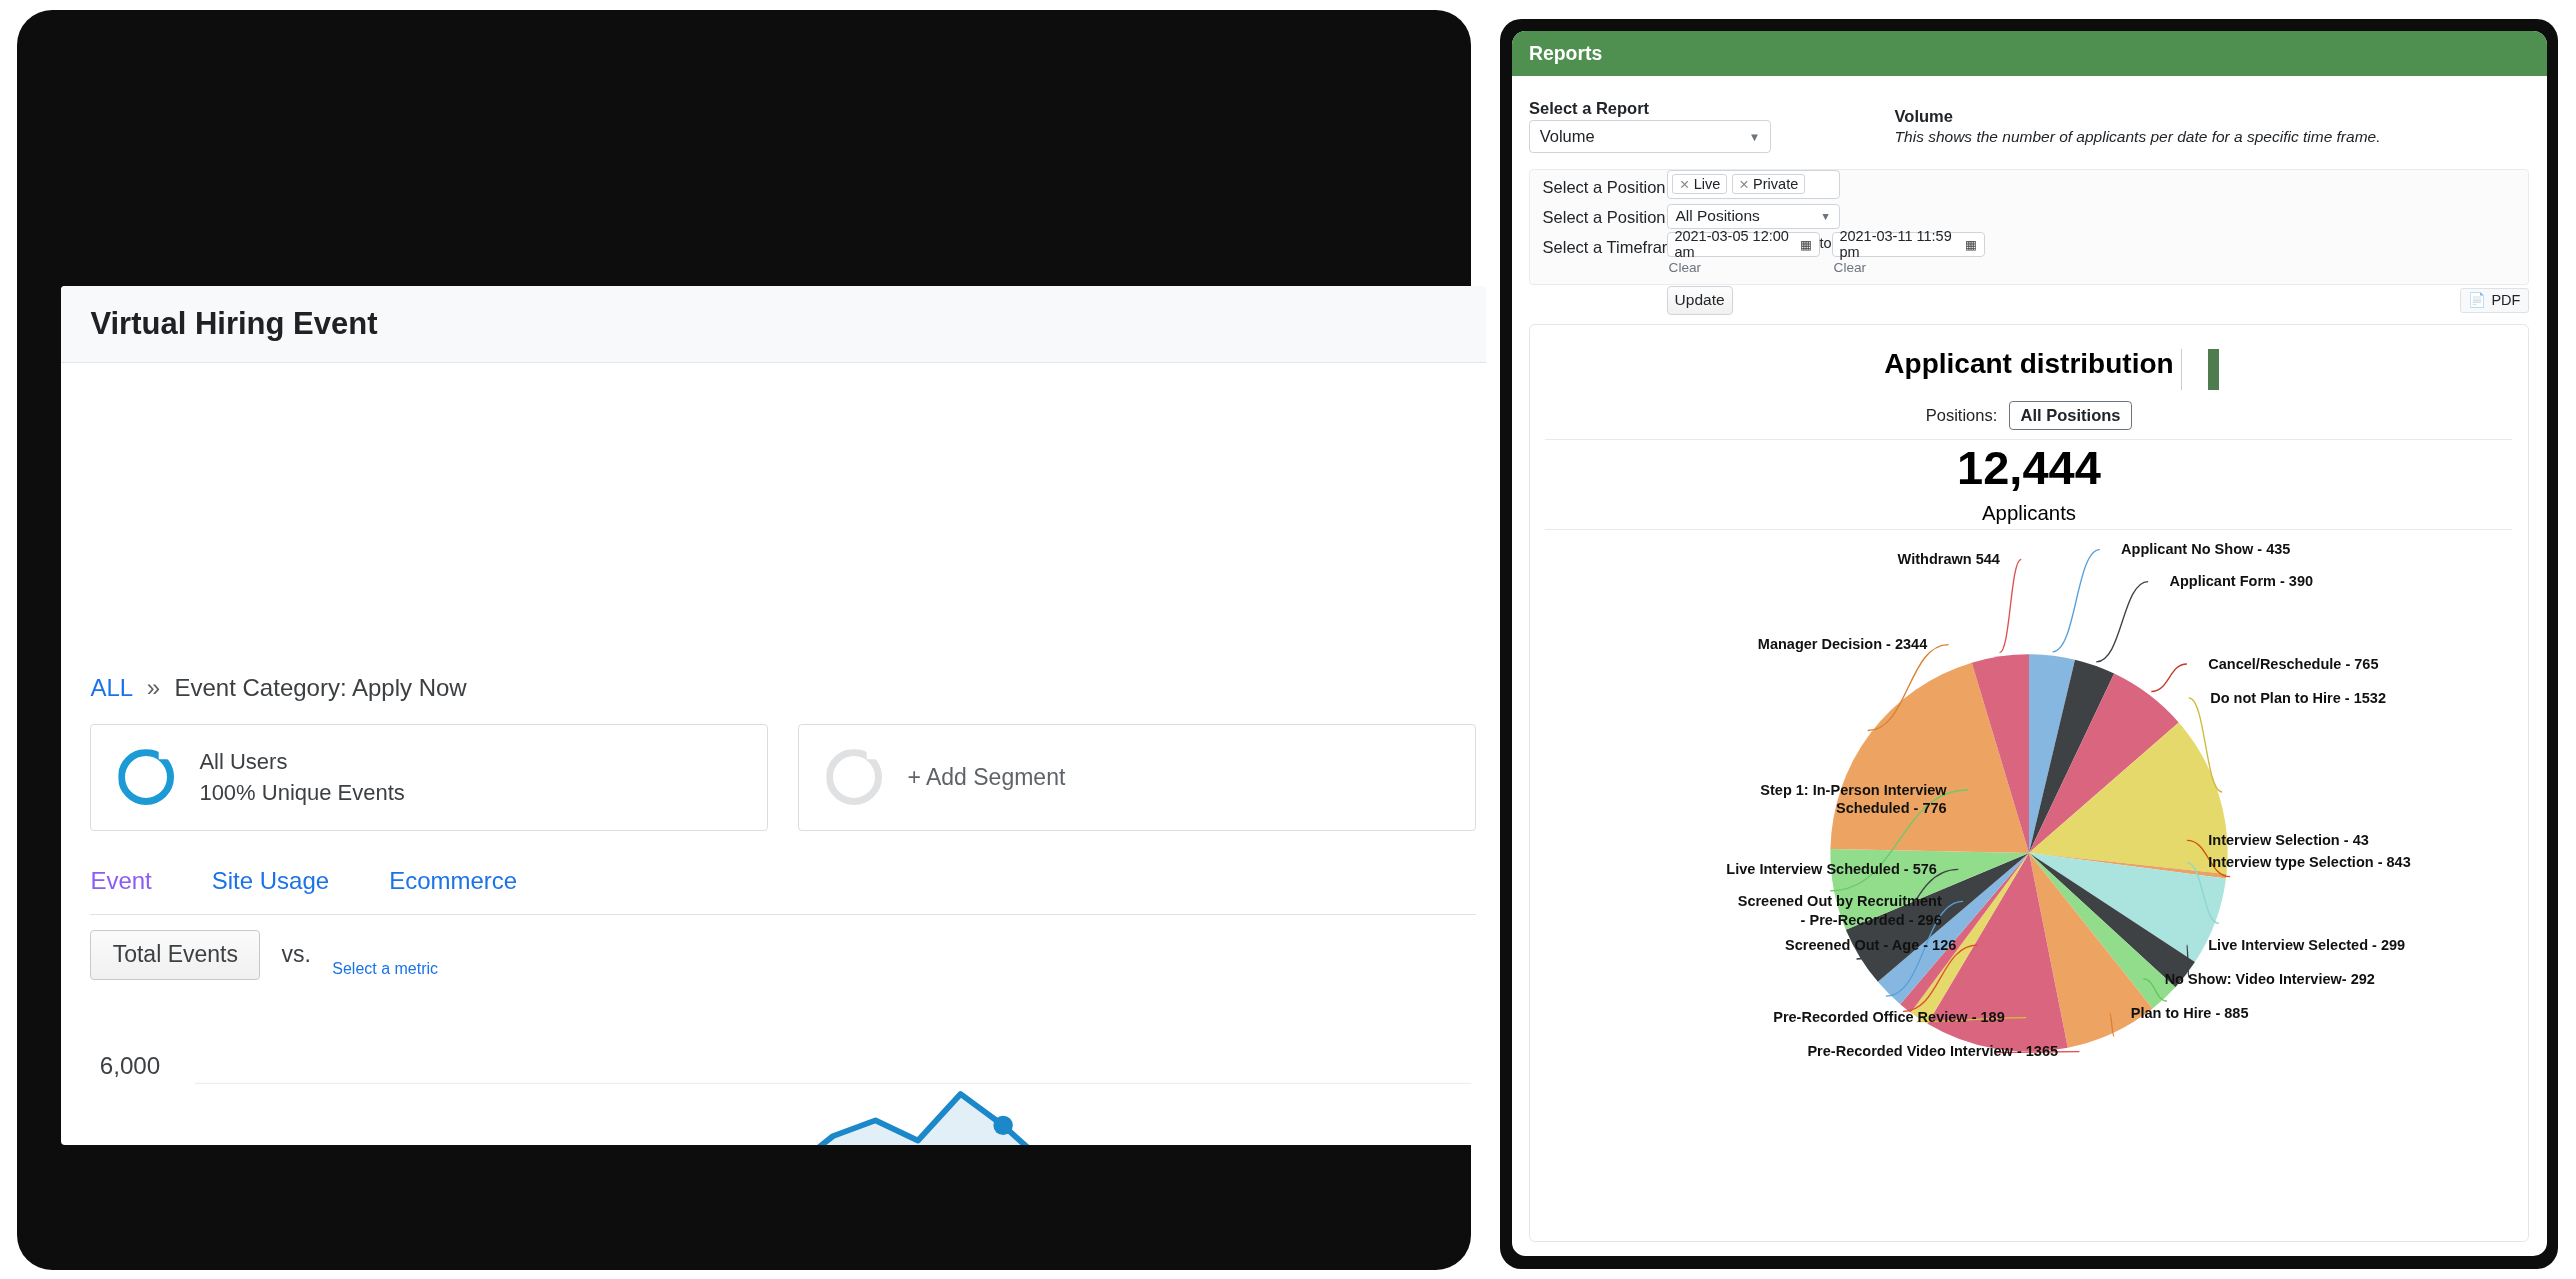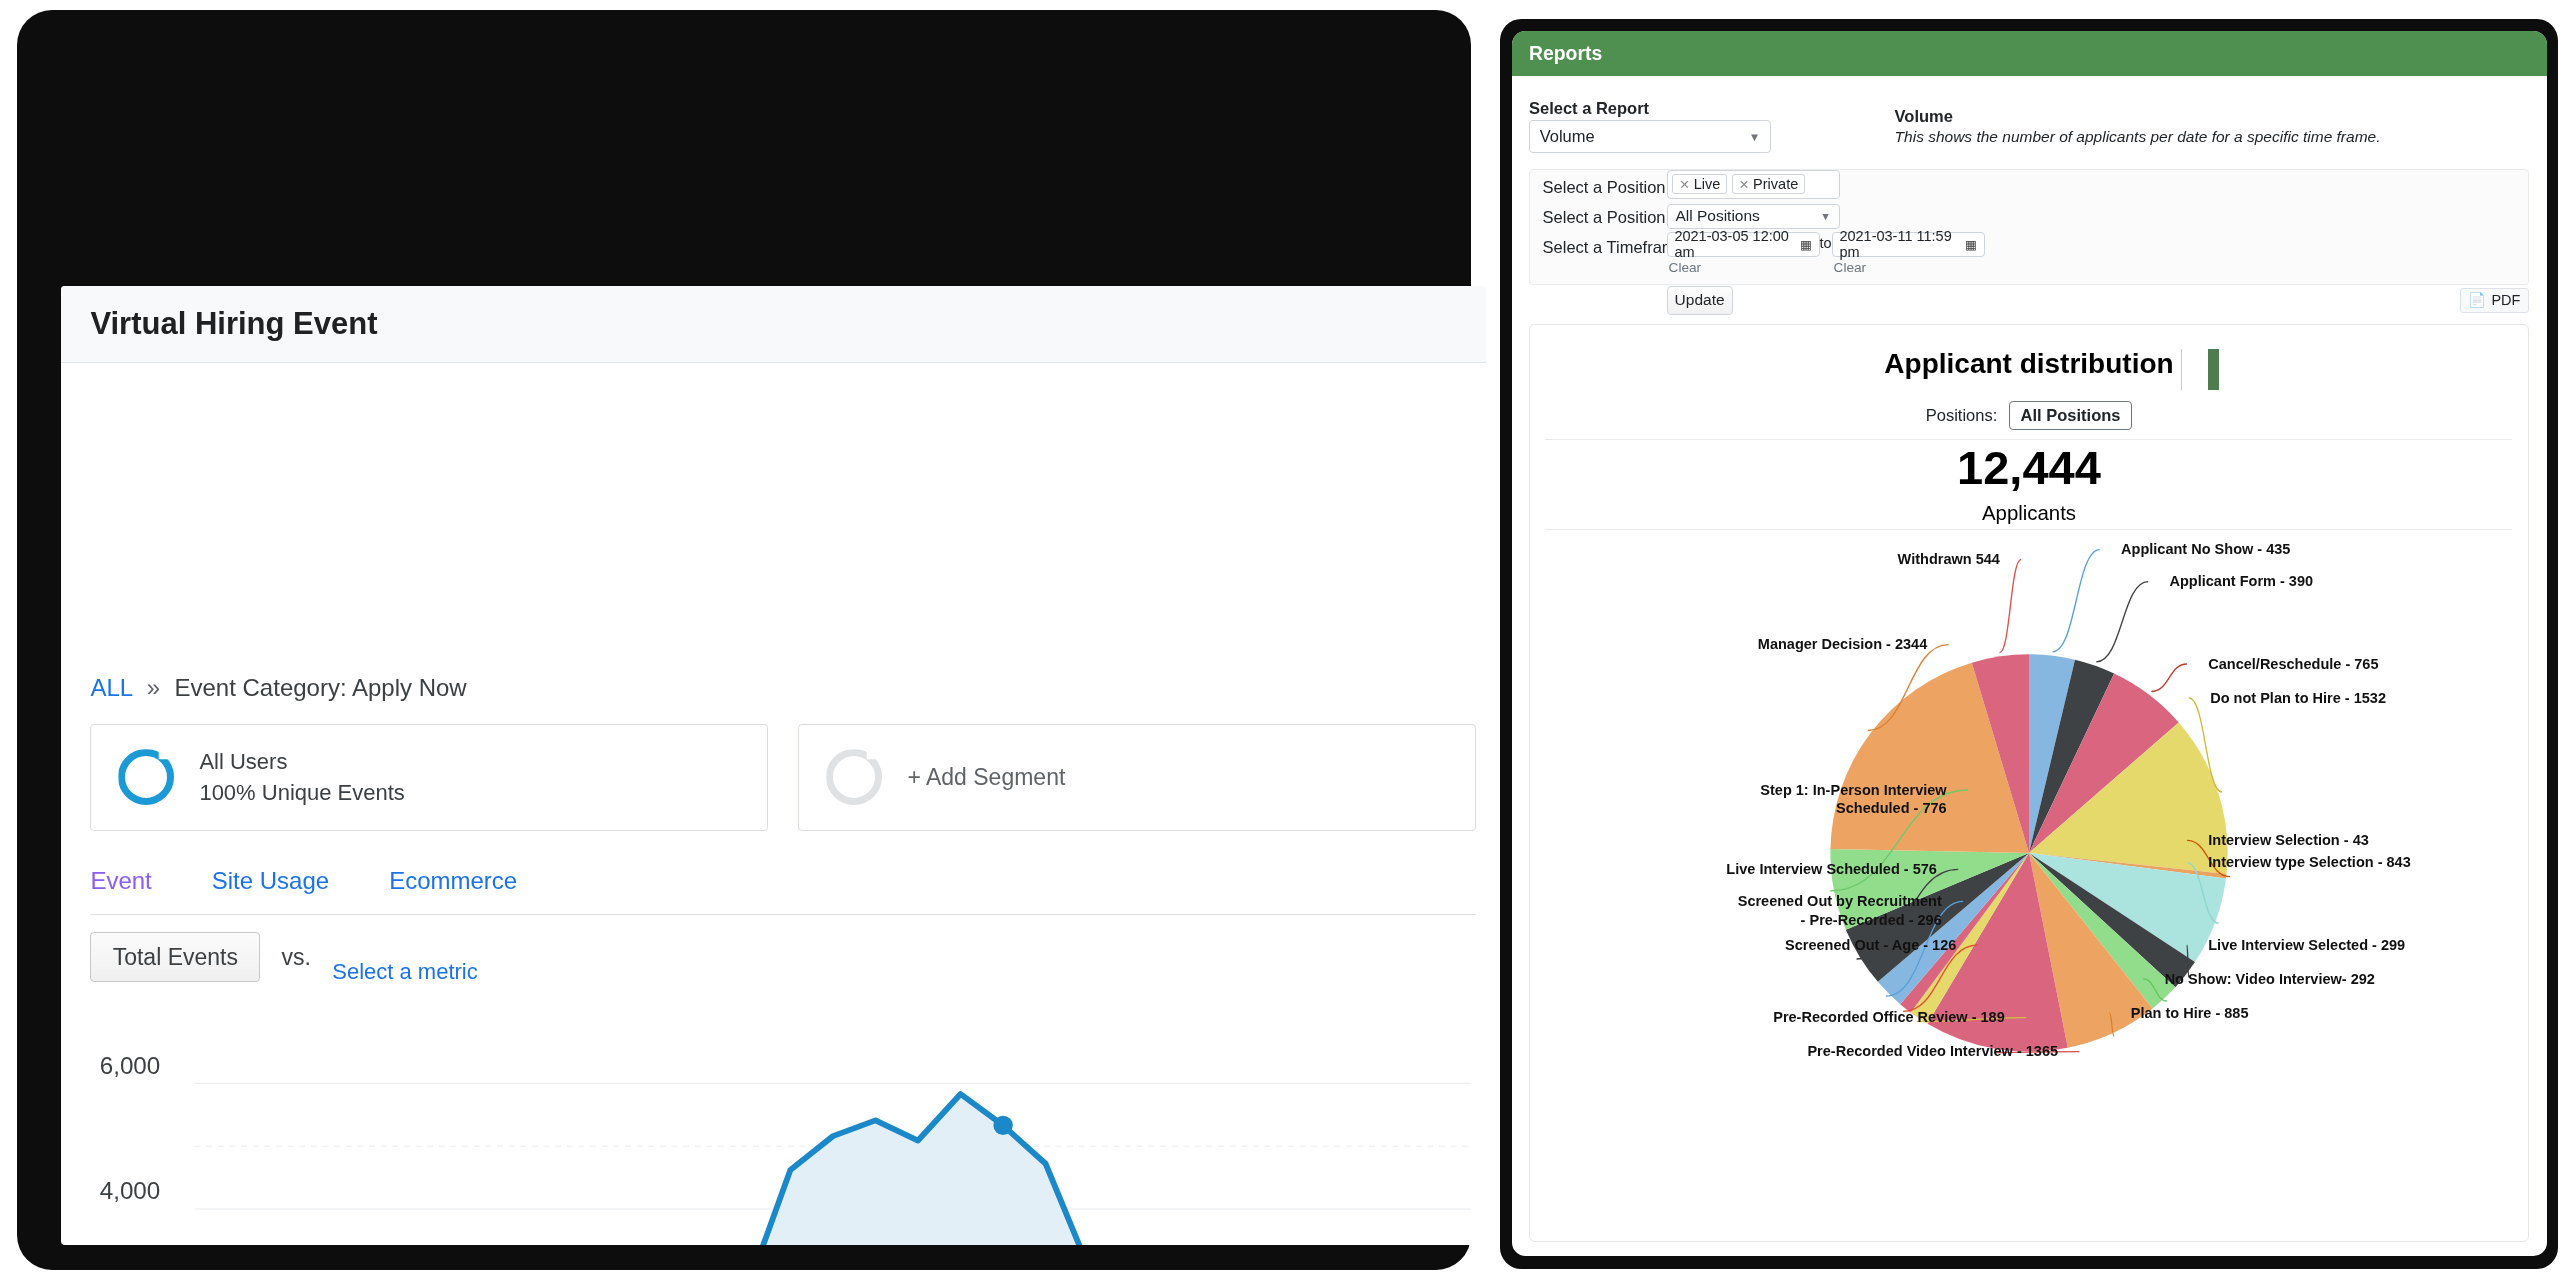--- a/index.html
+++ b/index.html
@@ -65,21 +65,21 @@
     position:absolute;right:23px;top:44px;color:#fff;text-align:right;
     font-size:60px;font-weight:bold;line-height:.92;
   }
   #banner-year{
     position:absolute;right:23px;top:100px;color:#fff;text-align:right;
     font-size:72px;font-weight:bold;line-height:.92;
   }
 
   
   #analytics-card{
-    position:absolute;left:44px;top:276px;width:1425px;height:959px;
+    position:absolute;left:44px;top:276px;width:1425px;height:859px;
     background:#ffffff;border-radius:3.9px;overflow:hidden;
   }
   #analytics-head{
     height:76px;background:#f8f9fa;border-bottom:1px solid #e2e5e8;
     display:flex;align-items:center;padding-left:29px;
   }
   #analytics-title{font-size:31px;color:#202124;font-weight:bold;}
   #breadcrumb{
     position:absolute;left:29px;top:388px;font-size:24px;color:#3c4043;
   }
@@ -109,21 +109,21 @@
   #tabs .tab{font-size:24px;margin-right:60px;color:#1a73e8;}
   #tabs .tab.active{color:#8b5cf6;}
 
   #metric-row{position:absolute;left:29px;top:644px;display:flex;align-items:center;}
   #metric-button{
     height:48px;padding:0 21.3px;border:1px solid #c6c9cc;border-radius:3.9px;
     background:linear-gradient(#fbfbfb,#f0f0f0);font-size:23px;color:#3c4043;
     display:flex;align-items:center;
   }
   #metric-vs{font-size:23px;color:#3c4043;margin:0 21.3px;}
-  #metric-select{font-size:22px;color:#1a73e8;margin-top:29px;}
+  #metric-select{font-size:16px;color:#1a73e8;margin-top:29px;}
 
   #line-chart{position:absolute;left:29px;top:717px;width:1386px;height:504px;}
 
   
   #right-window{
     position:absolute;left:1500px;top:19.4px;width:1058px;height:1250px;
     background:#0d0d0d;border-radius:21.3px;
   }
   #report-panel{
     position:absolute;left:11.6px;top:11.6px;width:1035px;height:1225px;

